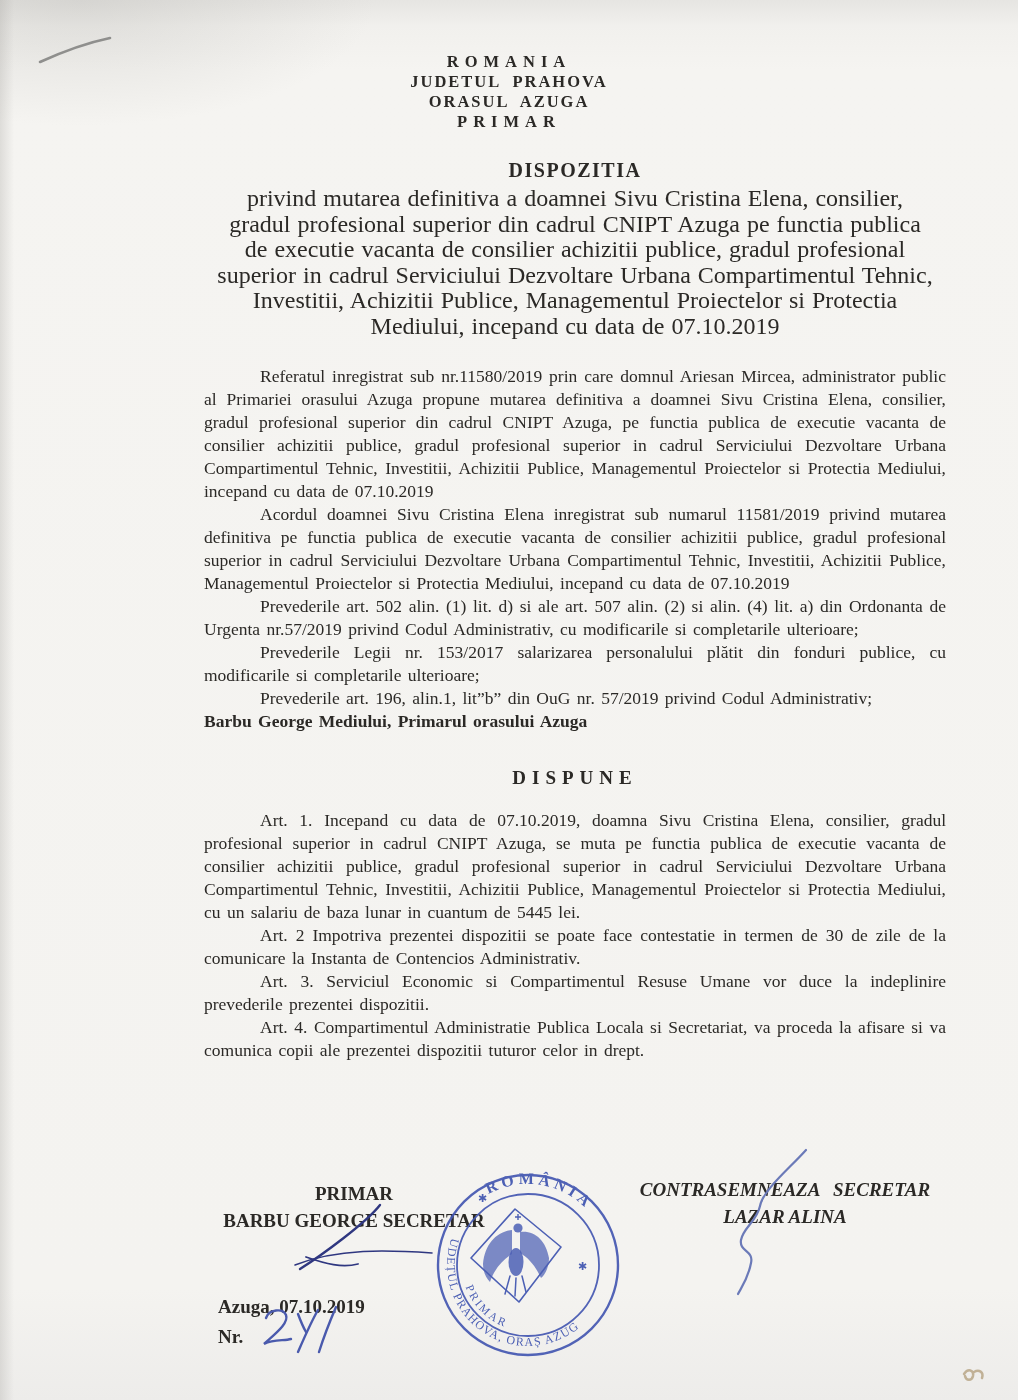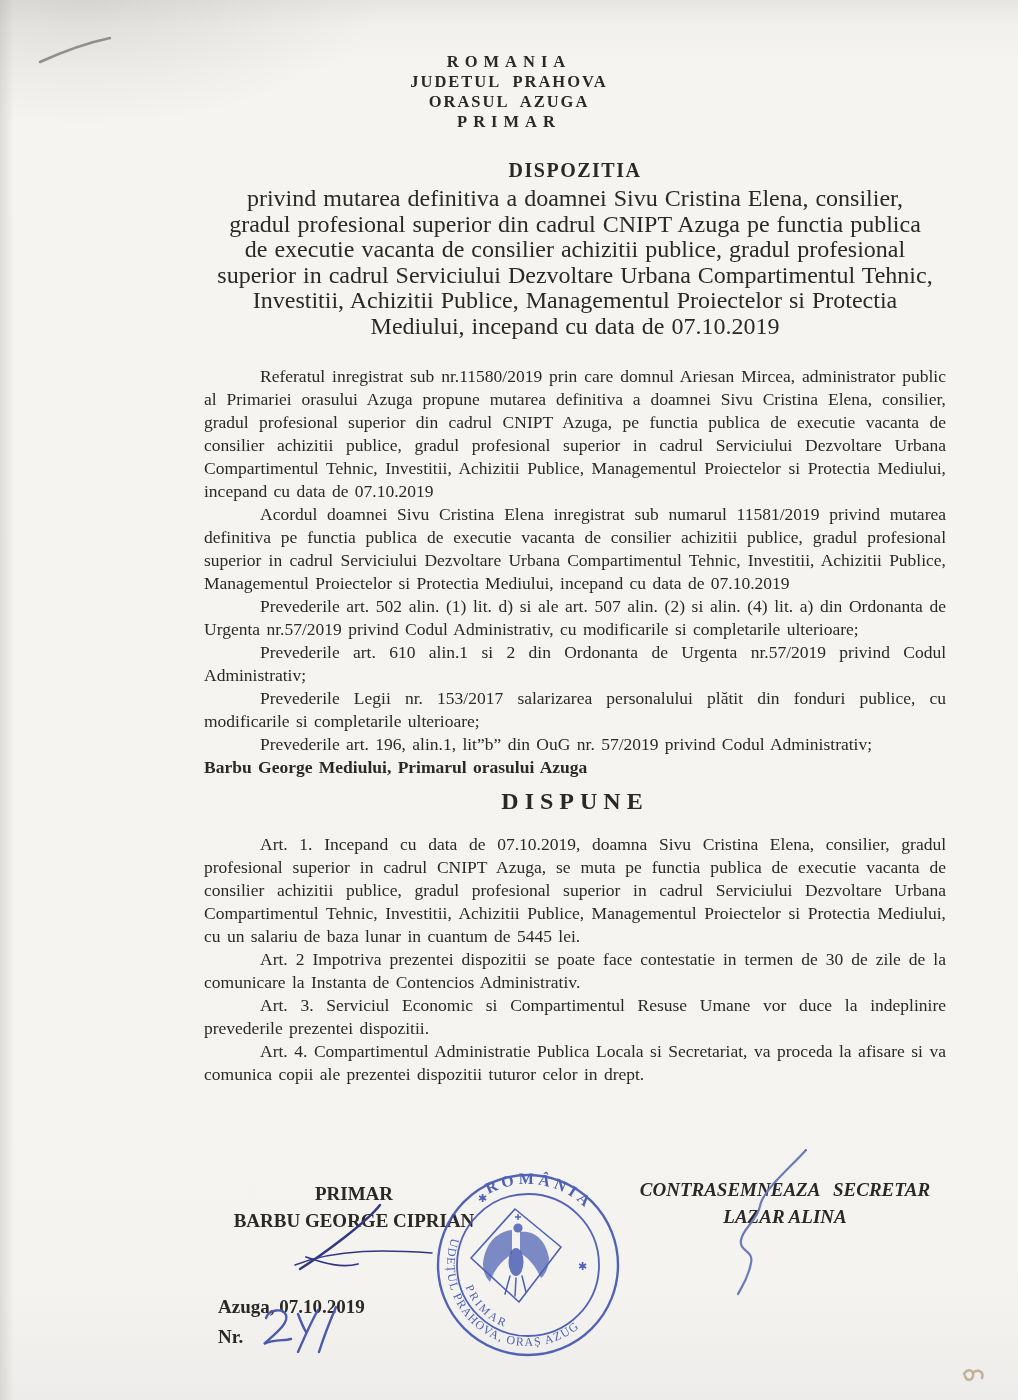--- a/index.html
+++ b/index.html
@@ -20,21 +20,21 @@
   .lh-wide{letter-spacing:6px;}
   .lh-mid{letter-spacing:2px;word-spacing:6px;}
   .doc-title{margin-top:26px;text-align:center;font-weight:bold;font-size:20px;
     letter-spacing:1.5px;line-height:24px;}
   .doc-subject{margin:4px auto 0 auto;width:716px;text-align:center;font-size:24px;
     line-height:25.5px;word-spacing:1px;}
   .body-text{margin-top:26px;font-size:17.5px;line-height:23px;text-align:justify;
     word-spacing:2px;}
   .body-text p{margin:0;text-indent:56px;}
   p.no-indent{text-indent:0;font-weight:bold;}
-  .operative{margin:11px 0 20px 0;text-align:center;font-weight:bold;font-size:24px;
+  .operative{margin:33px 0 20px 0;text-align:center;font-weight:bold;font-size:19px;
     letter-spacing:6px;}
   .article{text-indent:52px;}
   .b{font-weight:normal;}
   .sig-row{position:absolute;left:0;top:1172px;width:1018px;height:170px;font-weight:bold;}
   .sig-left{position:absolute;left:214px;top:8px;width:280px;text-align:center;
     font-size:19px;line-height:27px;}
   .sig-right{position:absolute;left:612px;top:4px;width:346px;text-align:center;
     font-size:19px;line-height:27px;font-style:italic;}
   .sig-right .role{word-spacing:9px;}
   .abs{position:absolute;}
@@ -61,21 +61,20 @@
       <div class="lh-wide">PRIMAR</div>
     </div>
 
     <div class="doc-title">DISPOZITIA</div>
     <div class="doc-subject">privind mutarea definitiva a doamnei Sivu Cristina Elena, consilier, gradul profesional superior din cadrul CNIPT Azuga pe functia publica de executie vacanta de consilier achizitii publice, gradul profesional superior in cadrul Serviciului Dezvoltare Urbana Compartimentul Tehnic, Investitii, Achizitii Publice, Managementul Proiectelor si Protectia Mediului, incepand cu data de 07.10.2019</div>
 
     <div class="body-text">
       <p>Referatul inregistrat sub nr.11580/2019 prin care domnul Ariesan Mircea, administrator public al Primariei orasului Azuga propune mutarea definitiva a doamnei Sivu Cristina Elena, consilier, gradul profesional superior din cadrul CNIPT Azuga, pe functia publica de executie vacanta de consilier achizitii publice, gradul profesional superior in cadrul Serviciului Dezvoltare Urbana Compartimentul Tehnic, Investitii, Achizitii Publice, Managementul Proiectelor si Protectia Mediului, incepand cu data de 07.10.2019</p>
       <p>Acordul doamnei Sivu Cristina Elena inregistrat sub numarul 11581/2019 privind mutarea definitiva pe functia publica de executie vacanta de consilier achizitii publice, gradul profesional superior in cadrul Serviciului Dezvoltare Urbana Compartimentul Tehnic, Investitii, Achizitii Publice, Managementul Proiectelor si Protectia Mediului, incepand cu data de 07.10.2019</p>
       <p>Prevederile art. 502 alin. (1) lit. d) si ale art. 507 alin. (2) si alin. (4) lit. a) din Ordonanta de Urgenta nr.57/2019 privind Codul Administrativ, cu modificarile si completarile ulterioare;</p>
-      <p>Prevederile art. 610 alin.1 si 2 din Ordonanta de Urgenta nr.57/2019 privind Codul Administrativ;</p>
       <p>Prevederile Legii nr. 153/2017 salarizarea personalului plătit din fonduri publice, cu modificarile si completarile ulterioare;</p>
       <p>Prevederile art. 196, alin.1, lit”b” din OuG nr. 57/2019 privind Codul Administrativ;</p>
       <p class="no-indent">Barbu George Mediului, Primarul orasului Azuga</p>
 
       <div class="operative">DISPUNE</div>
 
       <p class="article">
         <span class="b">Art. 1.</span>
         <span>Incepand cu data de 07.10.2019, doamna Sivu Cristina Elena, consilier, gradul profesional superior in cadrul CNIPT Azuga, se muta pe functia publica de executie vacanta de consilier achizitii publice, gradul profesional superior in cadrul Serviciului Dezvoltare Urbana Compartimentul Tehnic, Investitii, Achizitii Publice, Managementul Proiectelor si Protectia Mediului, cu un salariu de baza lunar in cuantum de 5445 lei.</span>
       </p>
@@ -90,21 +89,21 @@
       <p class="article">
         <span class="b">Art. 4.</span>
         <span>Compartimentul Administratie Publica Locala si Secretariat, va proceda la afisare si va comunica copii ale prezentei dispozitii tuturor celor in drept.</span>
       </p>
     </div>
   </div>
 
   <div class="sig-row">
     <div class="sig-left">
       <div>PRIMAR</div>
-      <div>BARBU GEORGE CIPRIAN</div>
+      <div>BARBU GEORGE SECRETAR</div>
     </div>
     <div class="sig-right">
       <div class="role">CONTRASEMNEAZA SECRETAR</div>
       <div>LAZAR ALINA</div>
     </div>
   </div>
 
   <svg class="abs" style="left:280px;top:1195px;" width="180" height="90">
     <g stroke="#2f3780" fill="none" stroke-linecap="round">
       <path d="M100,10 C86,28 42,60 20,74" stroke-width="2.4"></path>

